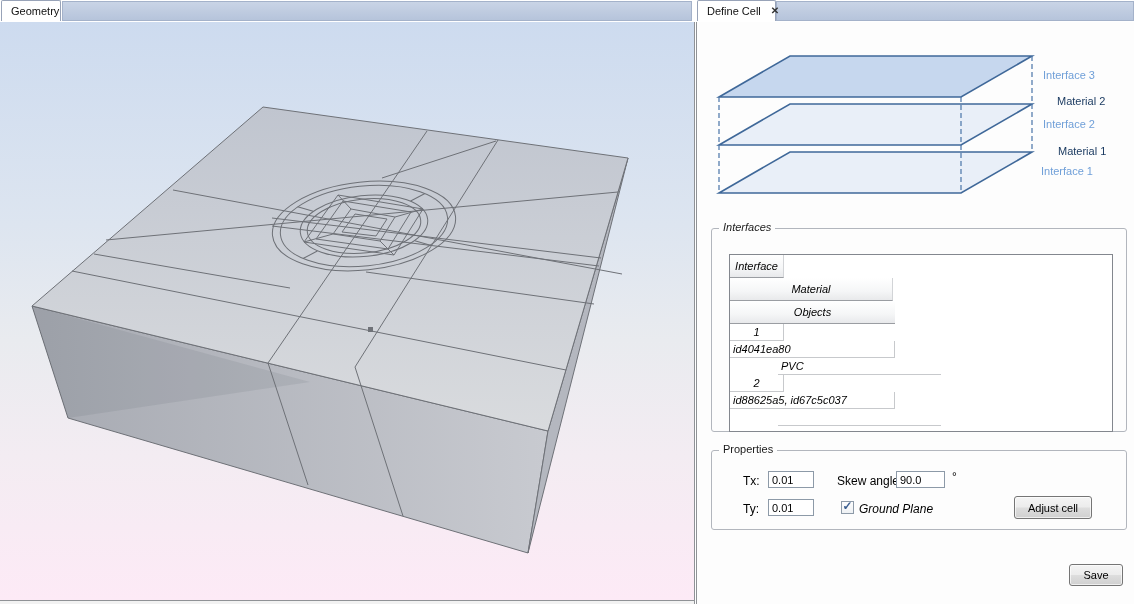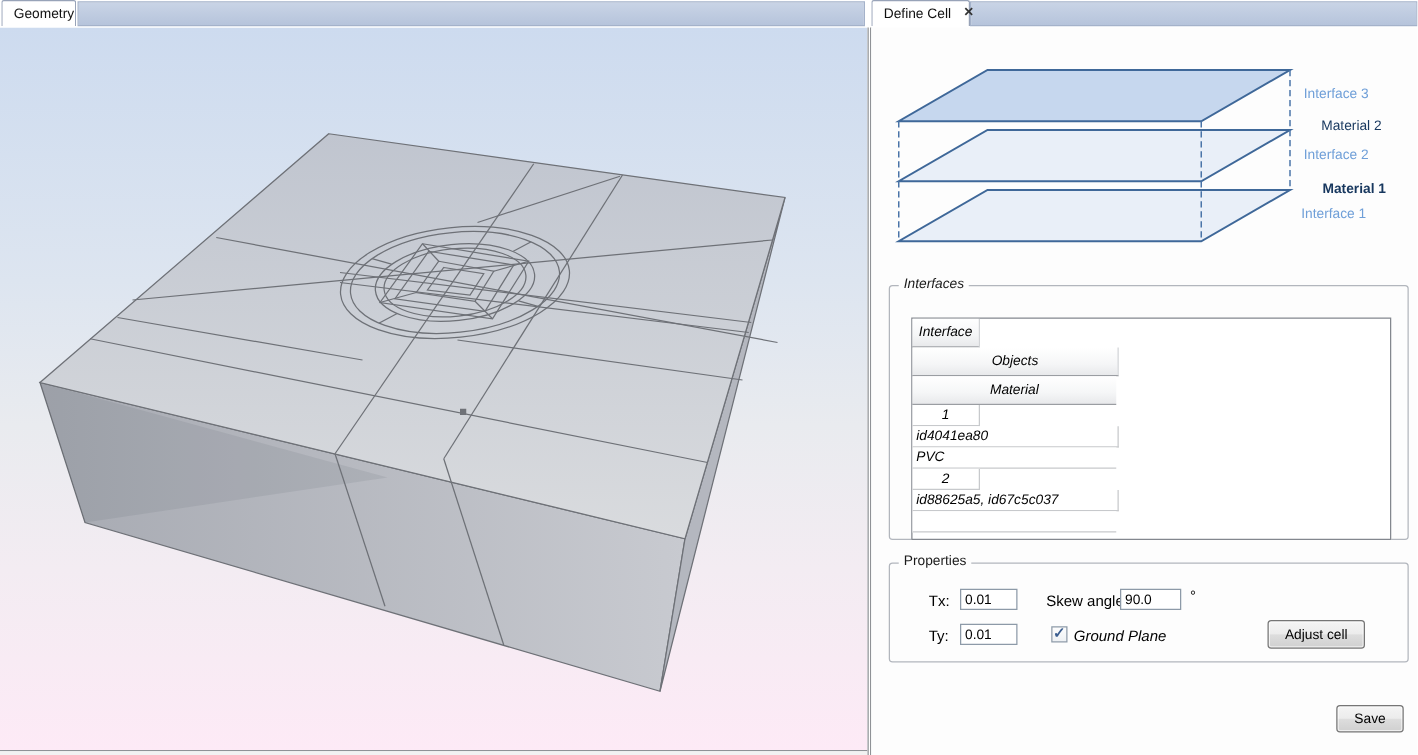--- a/index.html
+++ b/index.html
@@ -44,21 +44,21 @@
   .lt-row { display:flex;flex-direction:column; }
   .lt-h { height:23px; display:flex; align-items:center; justify-content:center;
           background:linear-gradient(#ffffff,#f5f6f7 60%,#e8e9eb);
           border-right:1px solid #d2d4d7; border-bottom:1px solid #9a9da2;
           font-size:11px; color:#000; }
   .lt-c { height:17px; display:flex; align-items:center;
           border-right:1px solid #c7c9cc; border-bottom:1px solid #c7c9cc;
           font-size:11px; padding:0 3px; background:#fff; white-space:nowrap; overflow:hidden; }
   .lt-c.center { justify-content:center; }
   .lt-h:last-child { border-right:none; }
-  .lt-c:last-child { border-right:none; }
+  .lt-c:last-child { border-right:none;margin-left:48px; }
 
   
   .flabel { position:absolute; font-size:12px; color:#000; white-space:nowrap; }
   .tbox { position:absolute; border:1px solid #8d9aa8; background:#fff;
           font-family:"Liberation Sans", sans-serif; font-size:11px; padding:0 3px; }
   .win-btn { position:absolute; border:1px solid #757575; border-radius:3px;
              background:linear-gradient(#f4f4f4,#ececec 48%,#dddddd 52%,#d0d0d0);
              box-shadow:inset 0 0 0 1px rgba(255,255,255,.65);
              font-family:"Liberation Sans", sans-serif; font-size:11px; color:#000;
              display:flex; align-items:center; justify-content:center; cursor:default; }
@@ -169,31 +169,31 @@
       </g>
       <g stroke="#4a74a8" stroke-width="1.2" stroke-dasharray="5,3">
         <line x1="719" y1="97" x2="719" y2="193"></line>
         <line x1="961" y1="97" x2="961" y2="193"></line>
         <line x1="1032" y1="56" x2="1032" y2="152"></line>
       </g>
     </svg>
     <div class="diagram-label iface" style="left:346px; top:47px;">Interface 3</div>
     <div class="diagram-label mat" style="left:360px; top:73px;">Material 2</div>
     <div class="diagram-label iface" style="left:346px; top:96px;">Interface 2</div>
-    <div class="diagram-label mat" style="left:361px; top:123px;font-weight:bold;">Material 1</div>
+    <div class="diagram-label mat" style="left:361px; top:123px;">Material 1</div>
     <div class="diagram-label iface" style="left:344px; top:143px;">Interface 1</div>
 
     <div class="groupbox" style="left:14px; top:206px; width:416px; height:204px;font-style:italic;">
       <div class="gb-title">Interfaces</div>
 
       <div class="ltable" style="left:17px; top:25px; width:384px; height:178px;">
         <div class="lt-row">
           <div class="lt-h" style="width:54px;">Interface</div>
+          <div class="lt-h" style="width:163px;">Material</div>
           <div class="lt-h" style="width:165px;">Objects</div>
-          <div class="lt-h" style="width:163px;">Material</div>
         </div>
         <div class="lt-row">
           <div class="lt-c center" style="width:54px;">1</div>
           <div class="lt-c" style="width:165px;">id4041ea80</div>
           <div class="lt-c" style="width:163px;">PVC</div>
         </div>
         <div class="lt-row">
           <div class="lt-c center" style="width:54px;">2</div>
           <div class="lt-c" style="width:165px;">id88625a5, id67c5c037</div>
           <div class="lt-c" style="width:163px;"></div>

